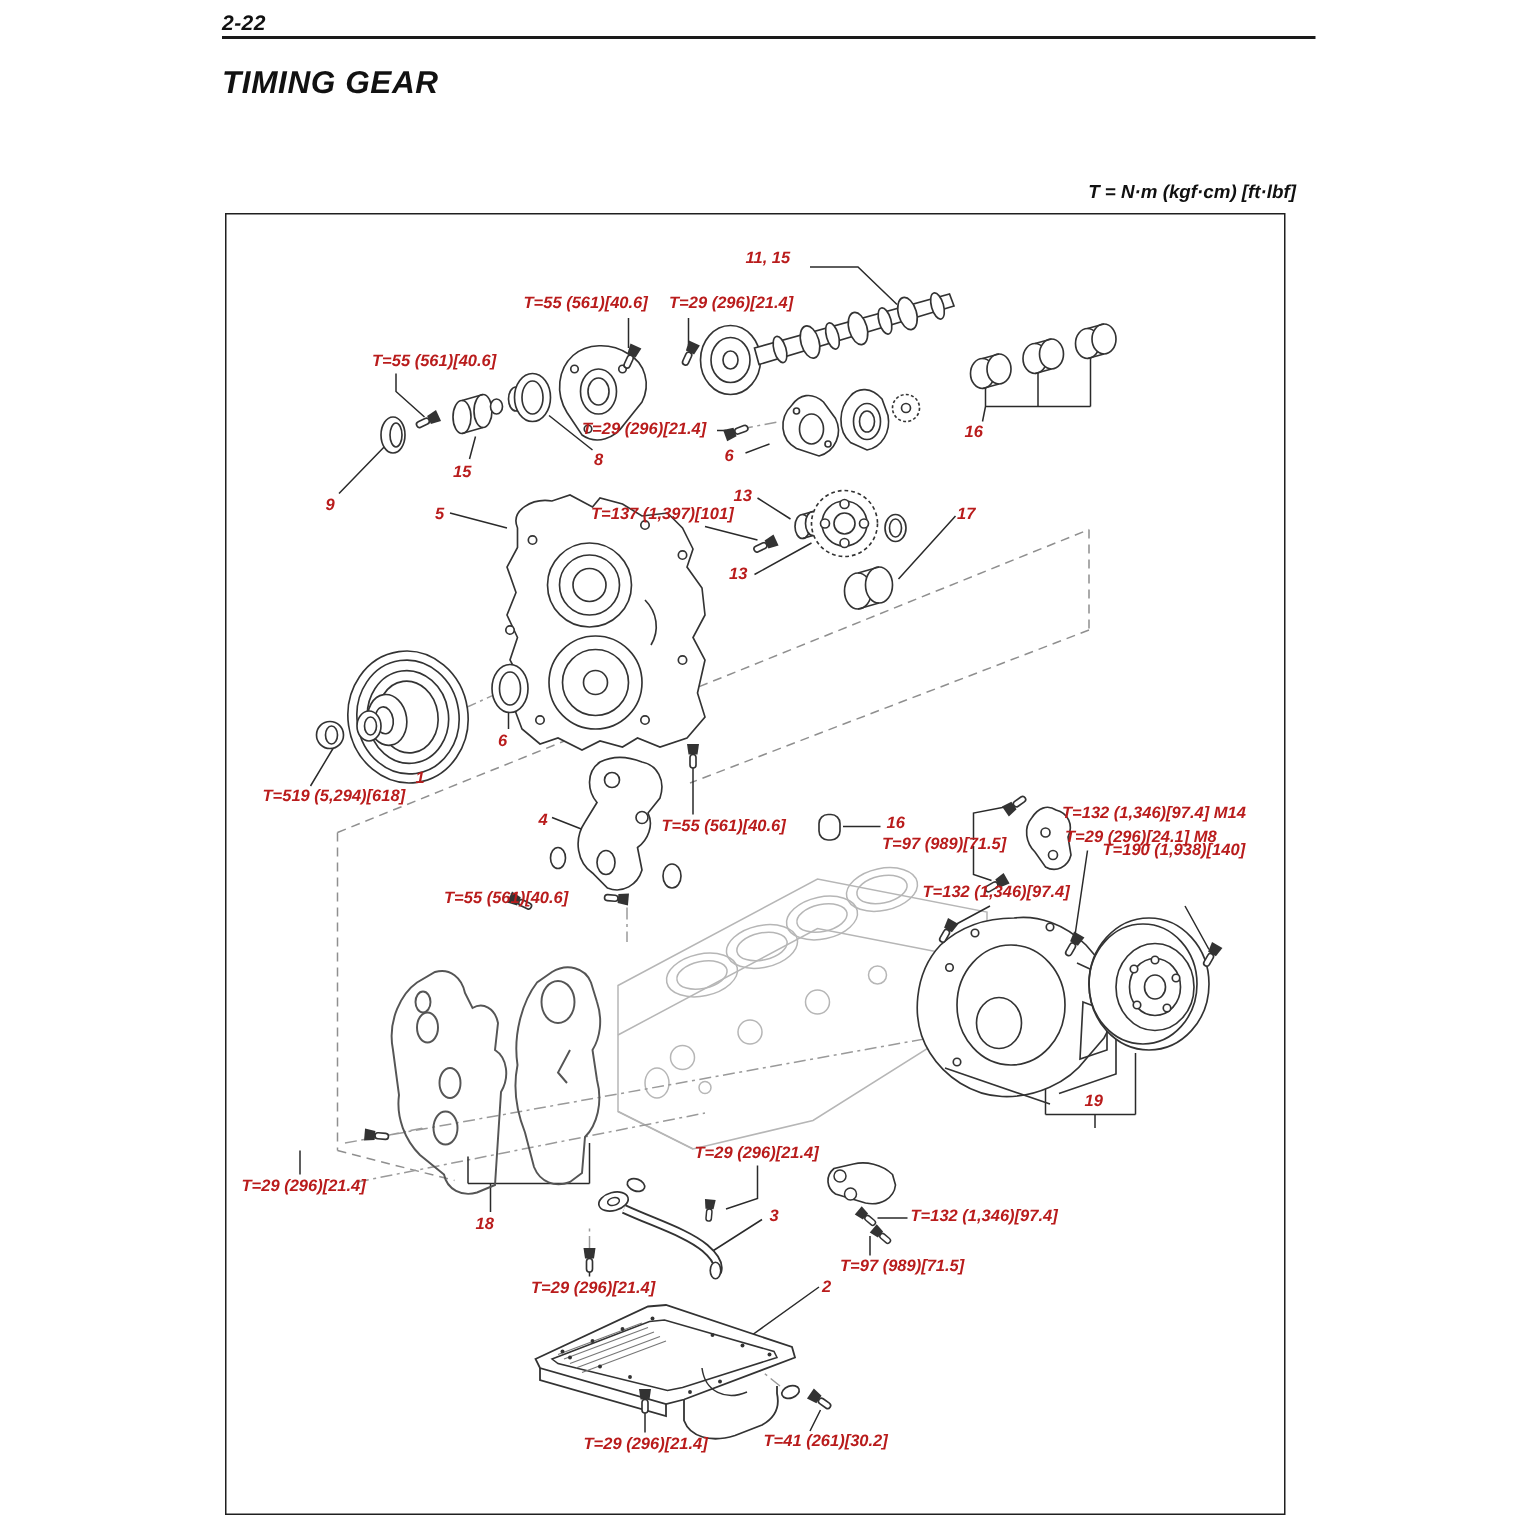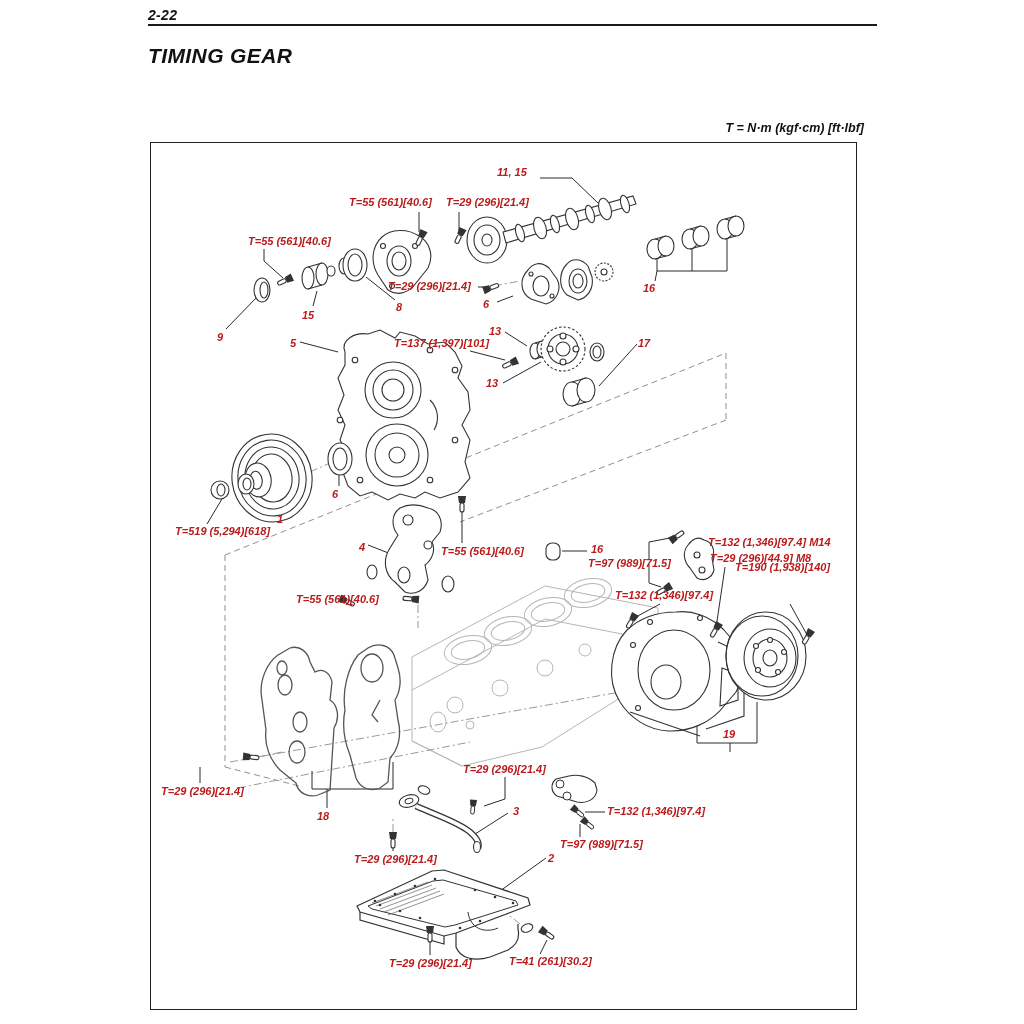--- a/index.html
+++ b/index.html
@@ -347,21 +347,21 @@
   <div class="callout" style="left:638px;top:337px">17</div>
   <div class="callout" style="left:643px;top:282px">16</div>
   <div class="callout" style="left:332px;top:488px">6</div>
   <div class="callout" style="left:277px;top:513px">1</div>
   <div class="callout" style="left:175px;top:525px">T=519 (5,294)[618]</div>
   <div class="callout" style="left:359px;top:541px">4</div>
   <div class="callout" style="left:441px;top:545px">T=55 (561)[40.6]</div>
   <div class="callout" style="left:591px;top:543px">16</div>
   <div class="callout" style="left:588px;top:557px">T=97 (989)[71.5]</div>
   <div class="callout" style="left:708px;top:536px">T=132 (1,346)[97.4] M14</div>
-  <div class="callout" style="left:710px;top:552px">T=29 (296)[44.9] M8</div>
+  <div class="callout" style="left:710px;top:552px">T=29 (296)[24.1] M8</div>
   <div class="callout" style="left:296px;top:593px">T=55 (561)[40.6]</div>
   <div class="callout" style="left:615px;top:589px">T=132 (1,346)[97.4]</div>
   <div class="callout" style="left:735px;top:561px">T=190 (1,938)[140]</div>
   <div class="callout" style="left:723px;top:728px">19</div>
   <div class="callout" style="left:161px;top:785px">T=29 (296)[21.4]</div>
   <div class="callout" style="left:317px;top:810px">18</div>
   <div class="callout" style="left:463px;top:763px">T=29 (296)[21.4]</div>
   <div class="callout" style="left:513px;top:805px">3</div>
   <div class="callout" style="left:607px;top:805px">T=132 (1,346)[97.4]</div>
   <div class="callout" style="left:560px;top:838px">T=97 (989)[71.5]</div>

